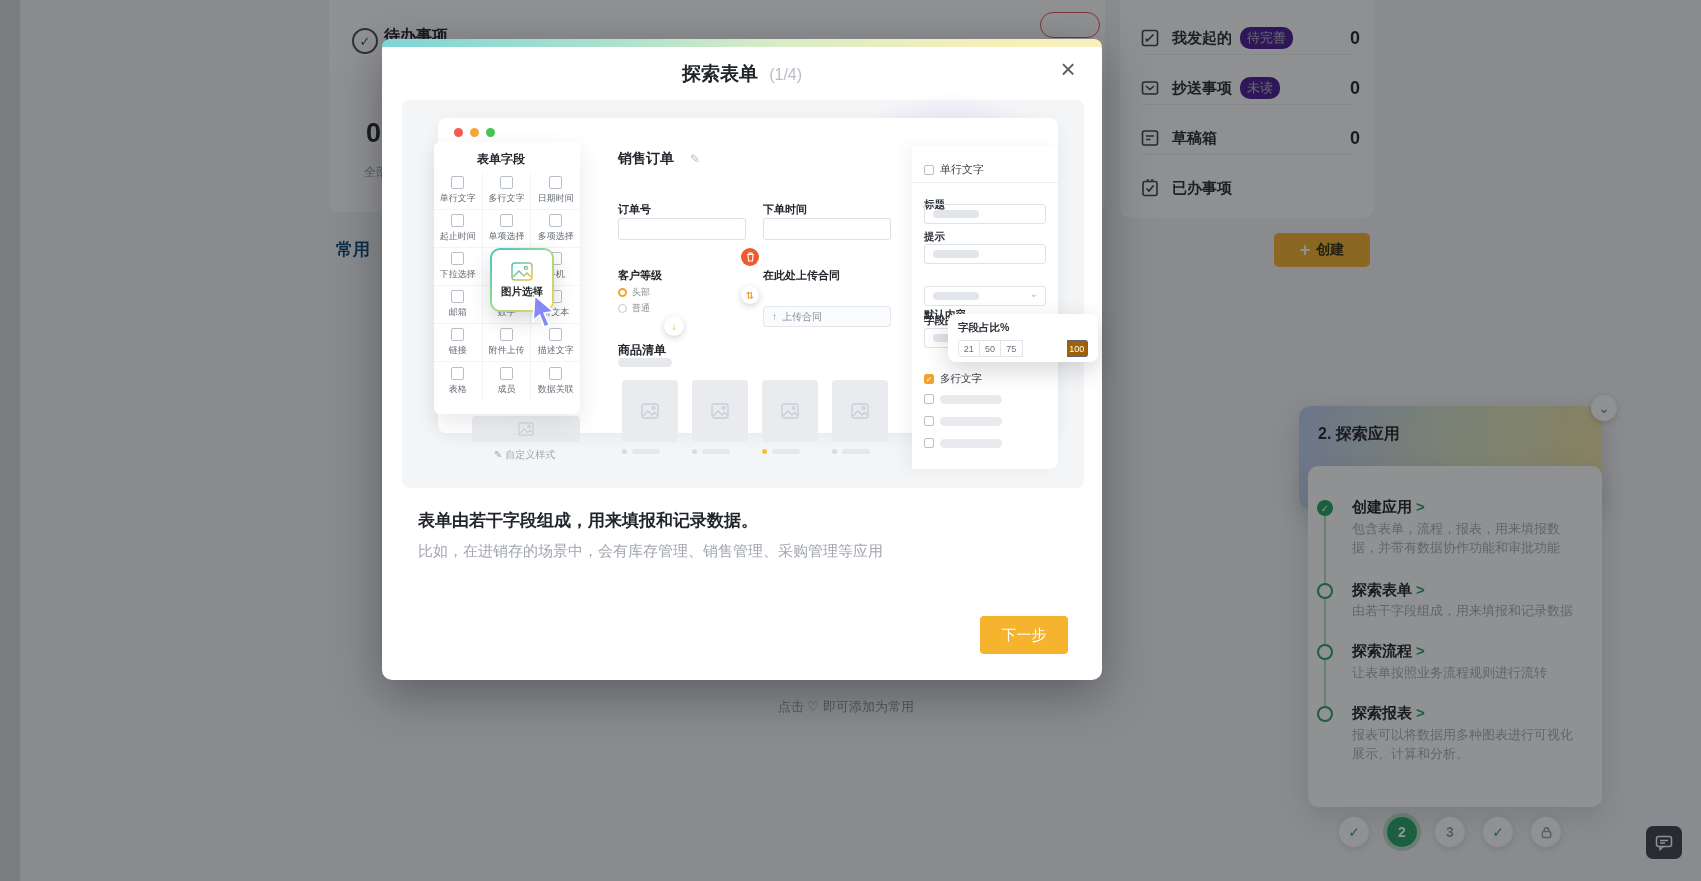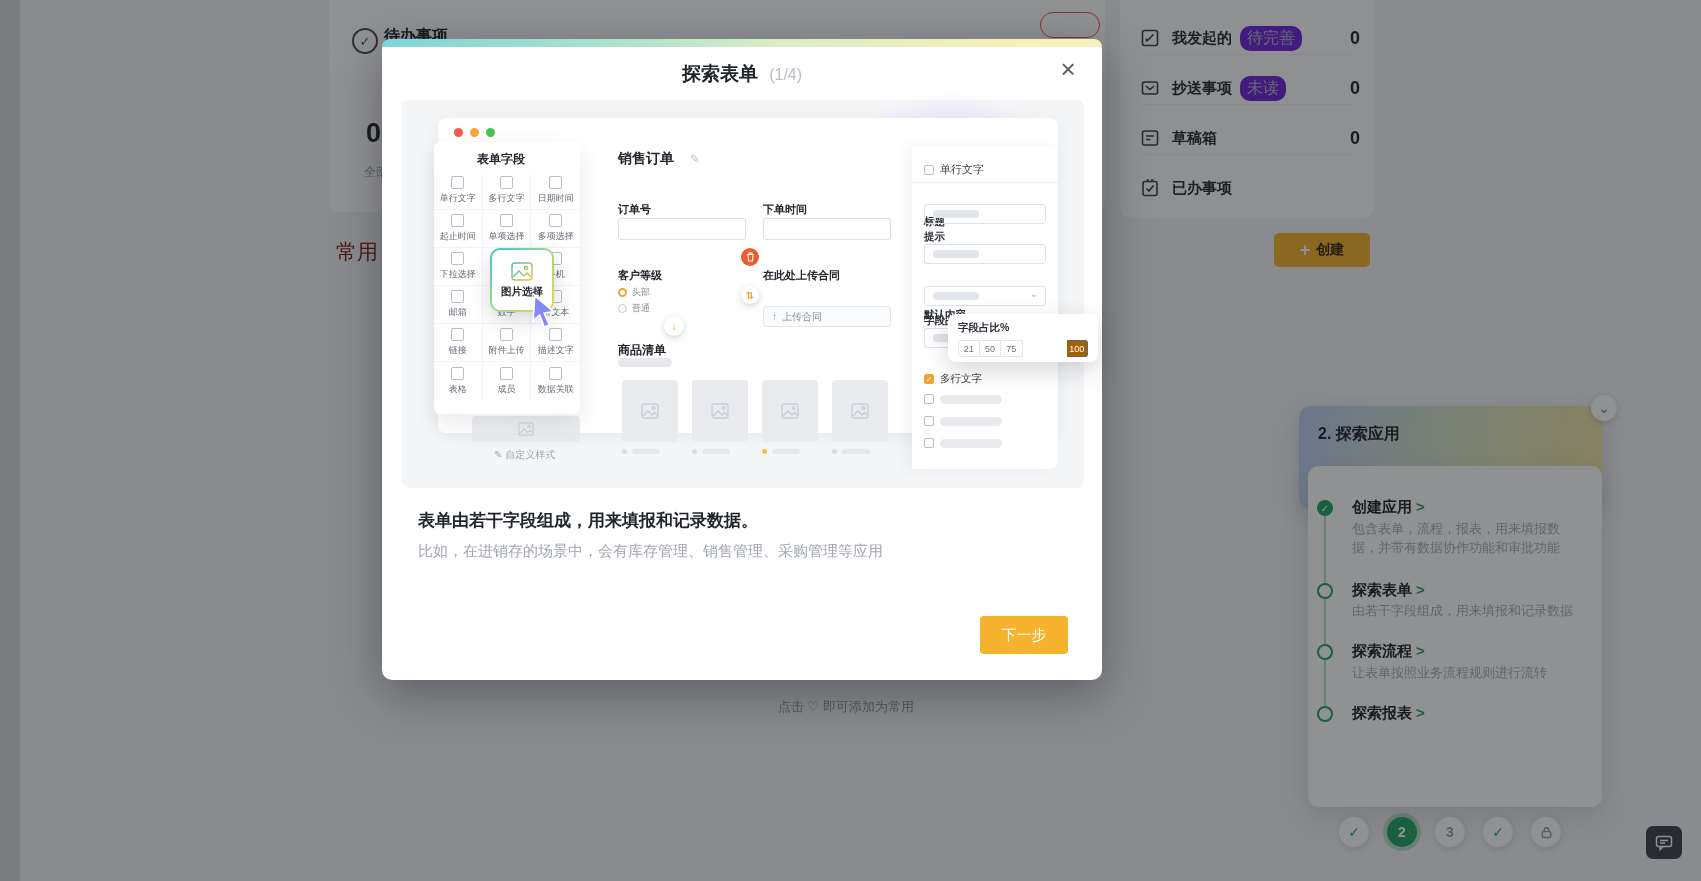--- a/index.html
+++ b/index.html
@@ -19,25 +19,25 @@
   .todo-title{position:absolute;left:55px;top:50px;font-size:16px;font-weight:bold;color:#23262c;}
   .todo-sub{position:absolute;left:23px;top:82px;font-size:12px;color:#9aa0a8;white-space:nowrap;margin-left:30px;}
   .todo-count{position:absolute;left:37px;top:142px;font-size:27px;font-weight:bold;color:#23262c;}
   .todo-count-label{position:absolute;left:35px;top:188px;font-size:12px;color:#9aa0a8;white-space:nowrap;}
   .alert-badge{position:absolute;left:711px;top:36px;width:58px;height:24px;border:1.5px solid #e05757;border-radius:13px;background:#fff;}
 
   .task-panel{position:absolute;left:1120px;top:-16px;width:254px;height:234px;background:#fdfdfe;border-radius:10px;}
   .task-row{position:absolute;left:20px;width:230px;height:30px;display:flex;align-items:center;cursor:pointer;}
   .task-icon{width:20px;height:20px;margin-right:12px;flex:0 0 auto;}
   .task-label{font-size:15px;font-weight:bold;color:#2a2e35;}
-  .task-badge{margin-left:8px;padding:2px 7px;border-radius:10px;background:#6d28d9;color:#b4b8bf;font-size:16px;}
+  .task-badge{margin-left:8px;padding:2px 7px;border-radius:10px;background:#4c1d95;color:#b4b8bf;font-size:13px;}
   .task-count{position:absolute;right:10px;font-size:18px;font-weight:bold;color:#23262c;}
   .task-sep{position:absolute;left:20px;width:214px;height:1px;background:#eef0f2;}
 
-  .common-title{position:absolute;left:336px;top:238px;font-size:21px;font-weight:normal;color:#7f1d1d;}
+  .common-title{position:absolute;left:336px;top:238px;font-size:17px;font-weight:bold;color:#0c4a6e;}
   .create-btn{position:absolute;left:1274px;top:233px;width:96px;height:34px;border:none;border-radius:5px;
               background:#F5B32E;display:flex;align-items:center;justify-content:center;gap:6px;cursor:pointer;
               font-family:inherit;}
   .create-plus{color:#fff;font-size:18px;font-weight:bold;line-height:1;}
   .create-label{color:#332a12;font-size:14px;font-weight:bold;}
   .fav-hint{position:absolute;left:778px;top:698px;font-size:13px;color:#8f949b;white-space:nowrap;}
 
   
   .guide-header{position:absolute;left:1299px;top:406px;width:303px;height:104px;border-radius:12px;
       background:linear-gradient(100deg,#bcceee 0%,#dce6c4 55%,#efe3a2 100%);box-shadow:0 8px 24px rgba(40,44,52,.18);}
@@ -243,20 +243,21 @@
     <div class="gdot open" style="top:644px;"></div>
     <div class="gstep-title" style="top:642px;">
       <span>探索流程</span><span class="garrow">&gt;</span>
     </div>
     <div class="gstep-desc" style="top:663px;">让表单按照业务流程规则进行流转</div>
 
     <div class="gdot open" style="top:706px;"></div>
     <div class="gstep-title" style="top:704px;">
       <span>探索报表</span><span class="garrow">&gt;</span>
     </div>
+    <div class="gstep-desc" style="top:725px;">报表可以将数据用多种图表进行可视化展示、计算和分析。</div>
 
     <div class="prog-dot check" style="left:1339px;">
         <span>✓</span>
       </div>
     <div class="prog-dot active" style="left:1387px;">
         <span>2</span>
       </div>
     <div class="prog-dot idle" style="left:1435px;">
         <span>3</span>
       </div>
@@ -383,21 +384,21 @@
             <i></i>
             <s></s>
           </div>
 
         <div class="props">
           <div class="row-h">
             <span class="cb"></span>
             <span>单行文字</span>
           </div>
           <hr>
-          <div class="plabel" style="top:52px;margin-top:17px;">标题</div>
+          <div class="plabel" style="top:52px;">标题</div>
           <div class="pbox" style="top:58px;">
               <s></s>
             </div>
           <div class="plabel" style="top:84px;">提示</div>
           <div class="pbox" style="top:98px;">
               <s></s>
             </div>
           <div class="plabel" style="top:126px;margin-top:36px;">默认内容</div>
           <div class="pbox" style="top:140px;">
               <s></s>

